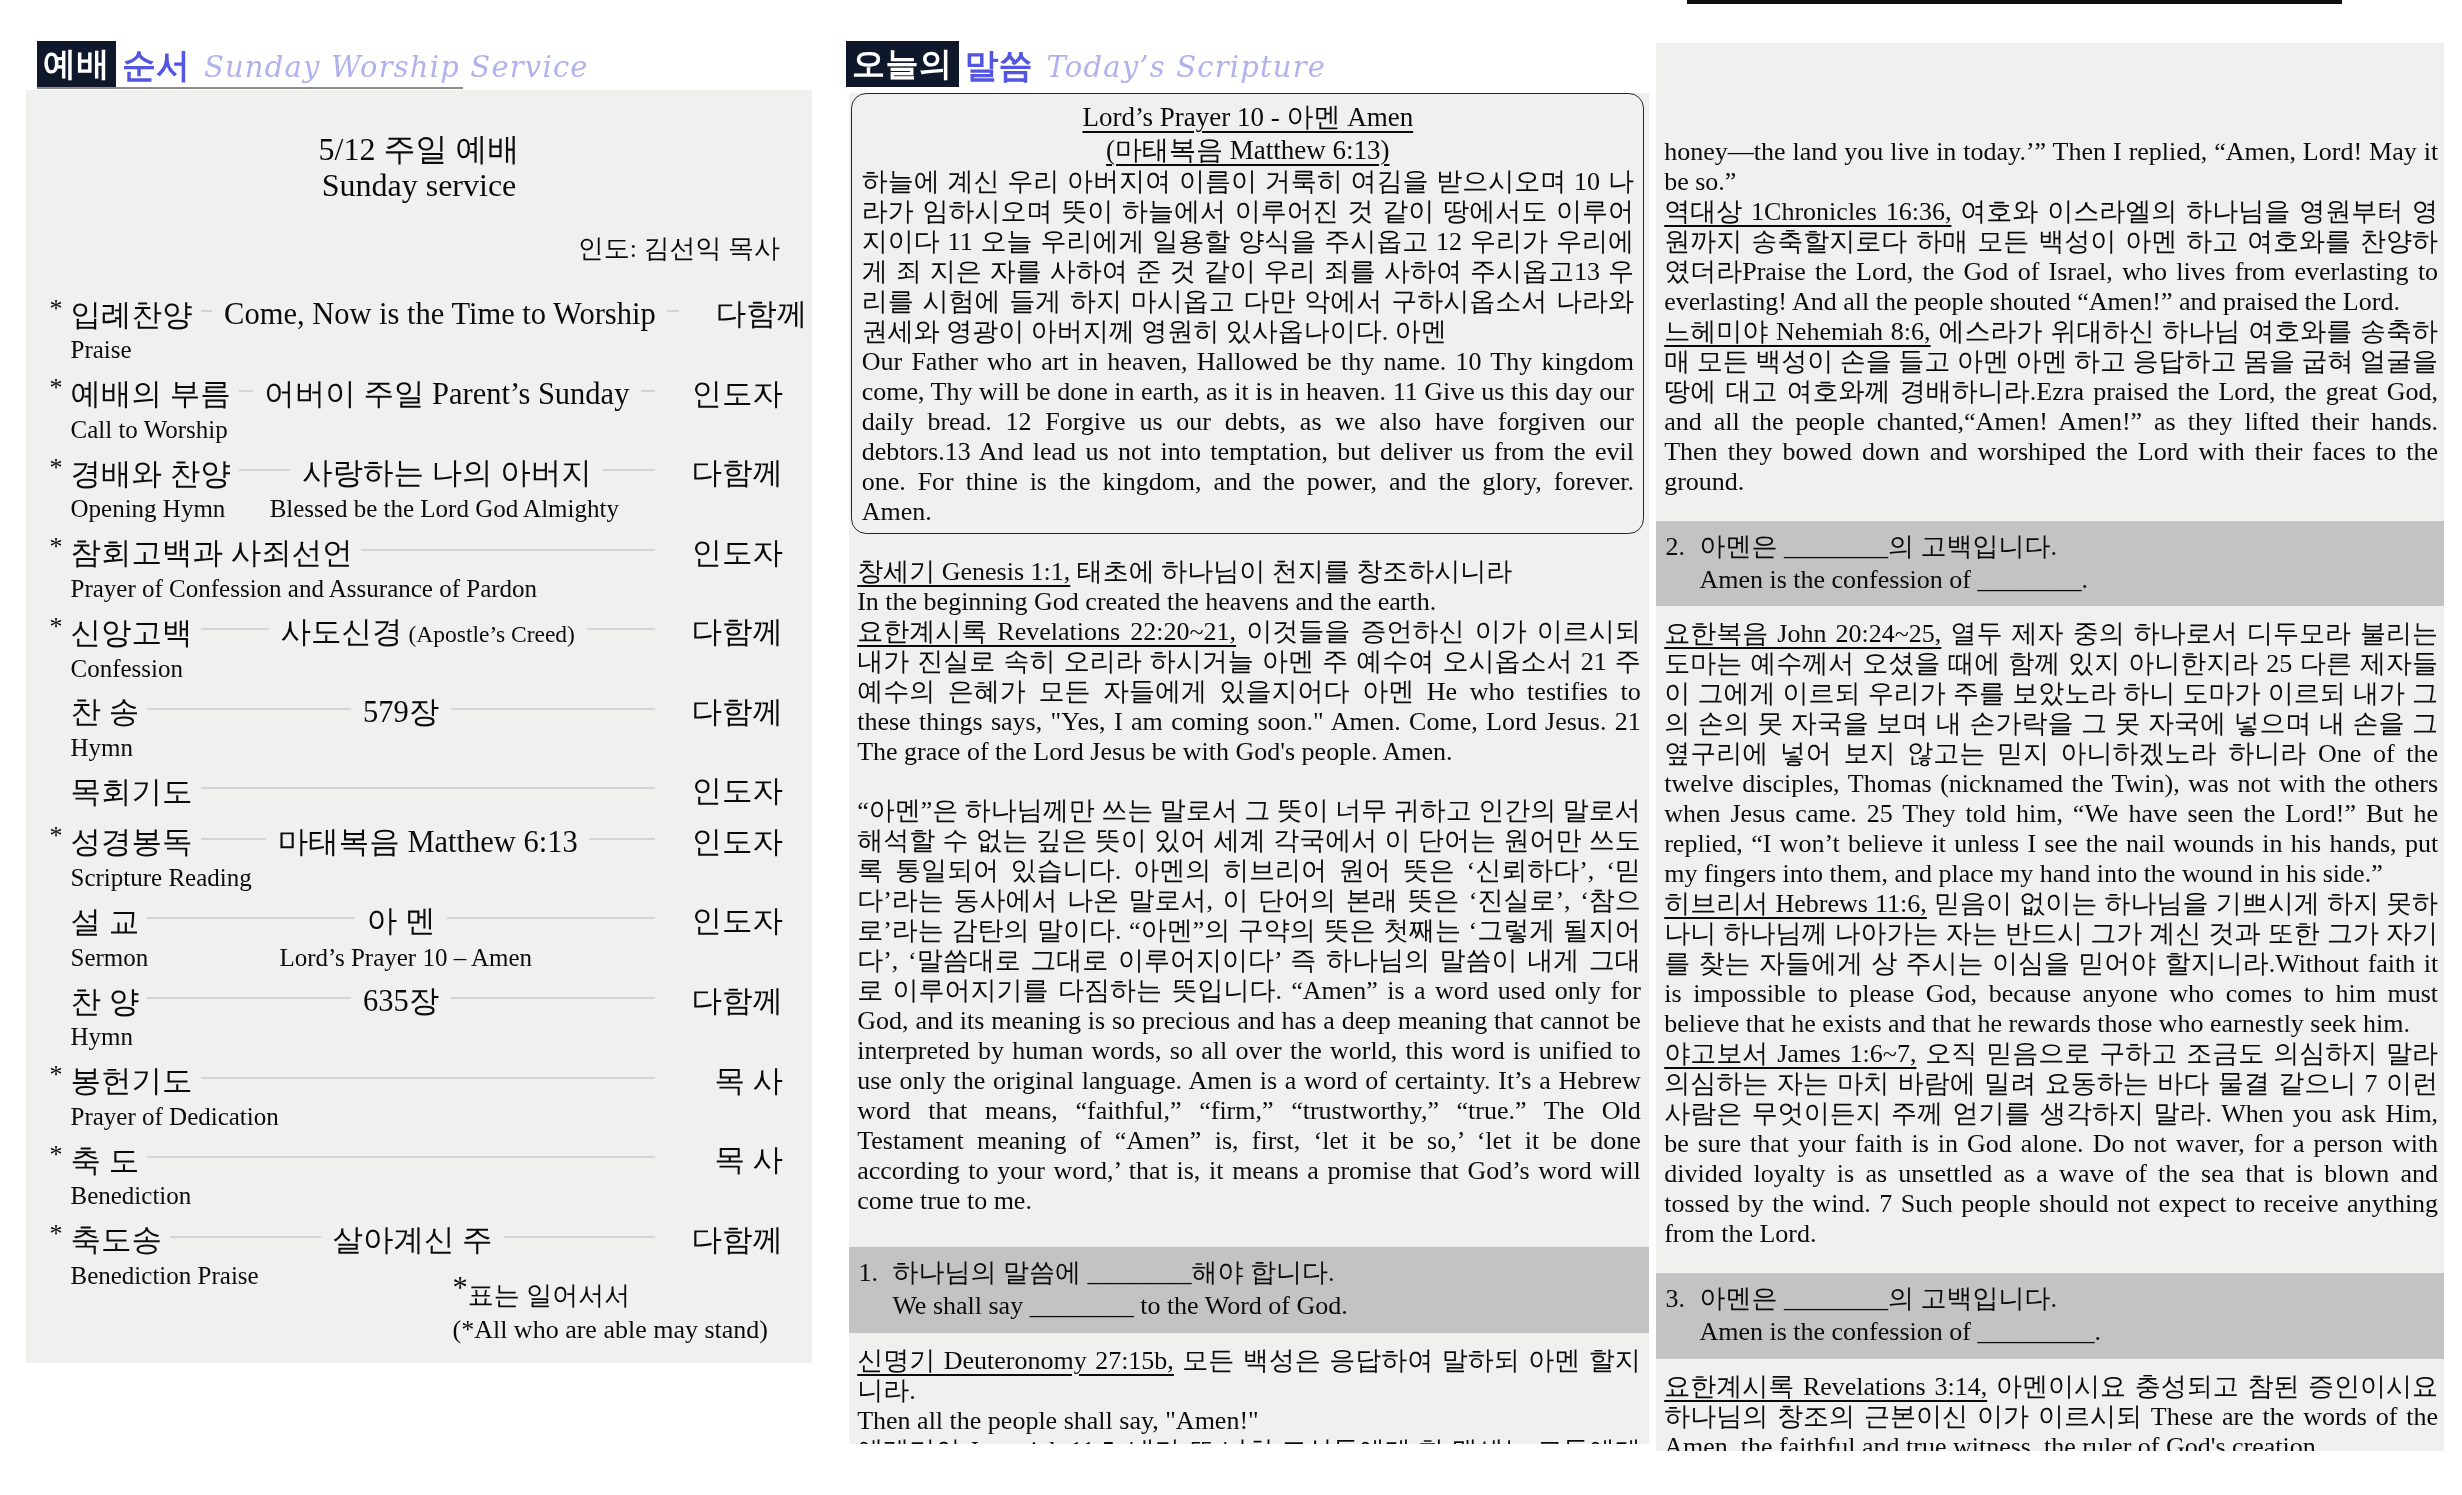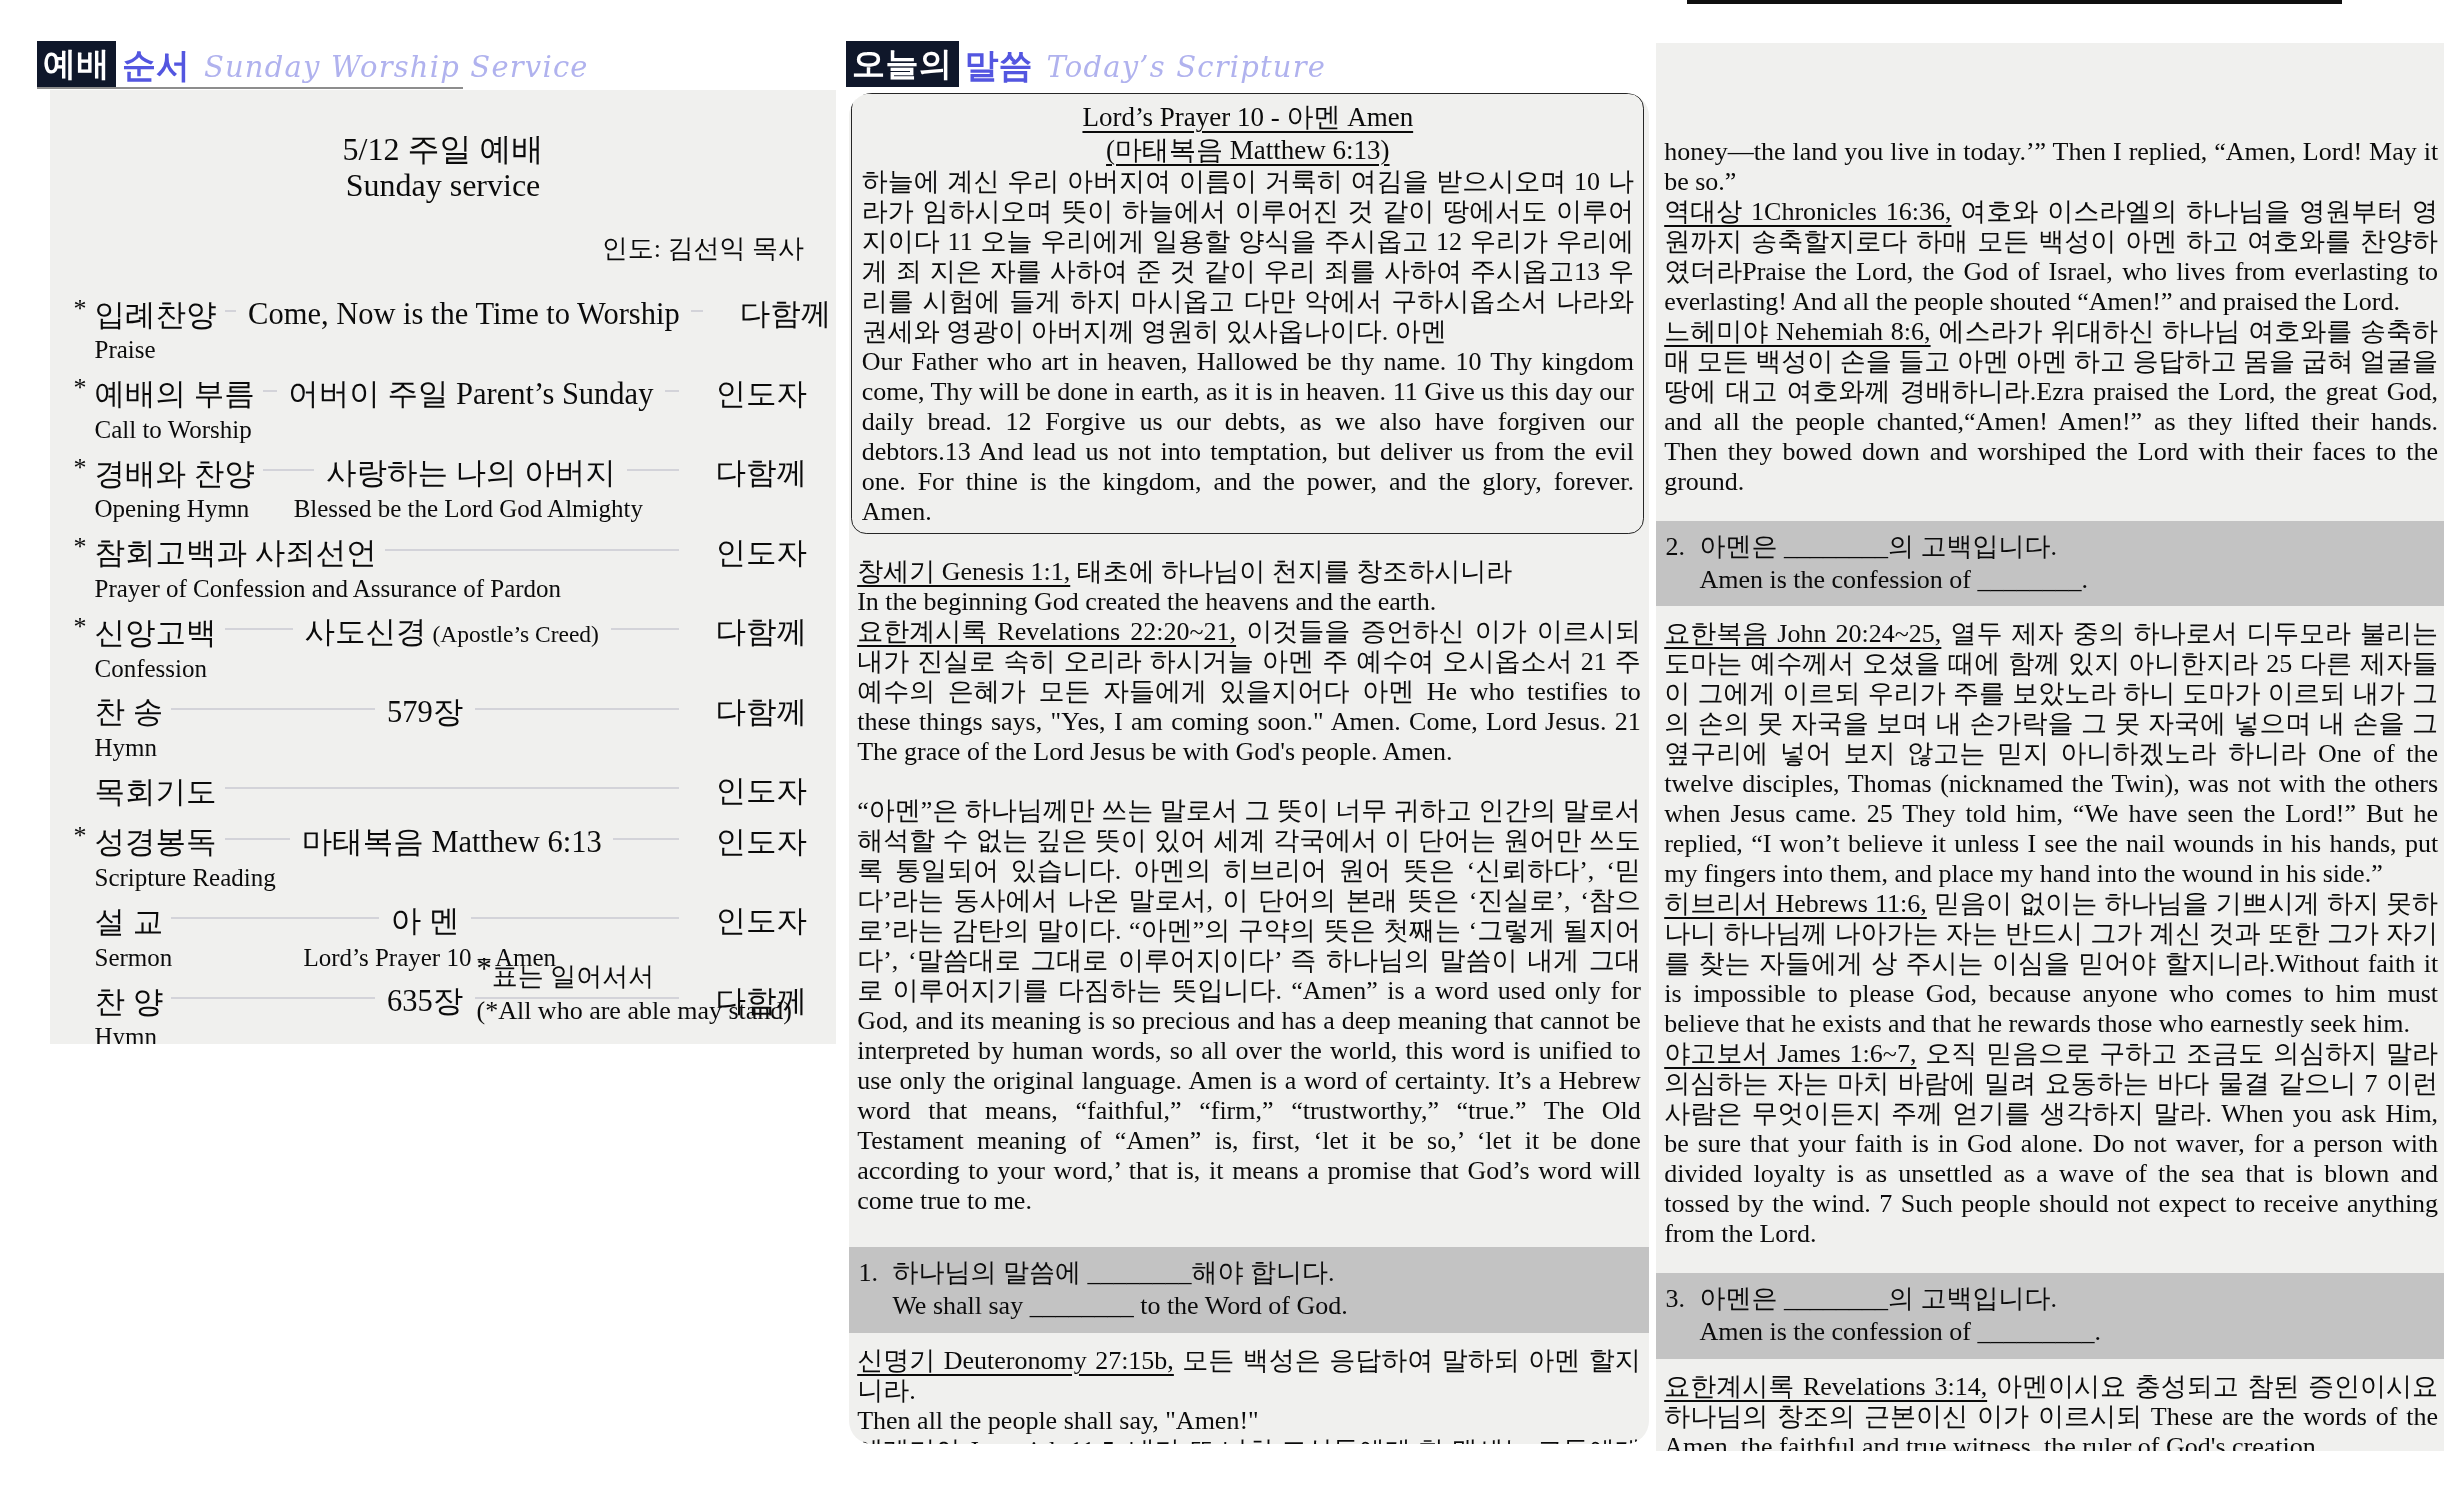--- a/index.html
+++ b/index.html
@@ -21,21 +21,21 @@
   .badge{display:inline-block;background:#0f172a;color:#ffffff;
          font-family:"Liberation Sans","DejaVu Sans",sans-serif;font-weight:800;
          font-size:33px;line-height:1;padding:6.4px 5.9px 6.4px 5.9px;letter-spacing:0.6px;vertical-align:bottom;}
   .badge-rest{color:#5356e0;font-family:"Liberation Sans","DejaVu Sans",sans-serif;
               font-weight:800;font-size:34px;margin-left:5.9px;vertical-align:bottom;line-height:1.25;}
   .script{font-family:"DejaVu Serif","Liberation Serif",serif;font-style:italic;
           font-size:29px;color:#b0b2ee;margin-left:14px;vertical-align:bottom;line-height:1.3;letter-spacing:1.2px;}
   .header-rule{position:absolute;left:37px;top:87px;width:426px;height:1.8px;background:#8d8d8d;}
 
   
-  .panel.left{left:50px;top:90px;width:786px;height:954px;}
+  .panel.left{left:26px;top:90px;width:786px;height:1273px;}
   .service-head{margin-top:41px;text-align:center;}
   .service-ko{font-size:32px;line-height:36px;}
   .service-en{font-size:32px;line-height:36px;}
   .service-leader{text-align:right;font-size:26px;padding-right:32px;margin-top:28px;margin-bottom:28px;padding-left:42px;}
 
   .order-list{padding:0 29px 0 23.5px;}
   .order-row{margin-bottom:9.4px;}
   .row-main{display:flex;align-items:center;}
   .star{flex:0 0 21px;font-size:26px;line-height:1;transform:translateY(-5.9px);}
   .row-ko{font-size:30.5px;line-height:36px;white-space:nowrap;}
@@ -46,21 +46,21 @@
   .row-sub{display:flex;margin-top:1.2px;}
   .sub-spacer{flex:0 0 21px;}
   .sub-en{font-size:25px;line-height:28px;white-space:nowrap;}
   .sub-center{flex:1;text-align:center;font-size:25px;line-height:28px;padding-right:111px;}
   .sub-right-spacer{flex:0 0 8.8px;}
 
   .footnote{position:absolute;right:44px;bottom:16.4px;font-size:26px;line-height:1.3;}
   .fn-star{font-size:30.5px;vertical-align:5.9px;}
 
   
-  .panel.mid{left:849px;top:93px;width:800px;height:1351px;border-radius:23px;}
+  .panel.mid{left:849px;top:93px;width:800px;height:1351px;}
   .scripture-box{border:1.8px solid #262626;border-radius:15.2px;margin:0 4.7px 0 2.3px;padding:7px 9.4px 5.9px 9.4px;}
   .box-title{text-align:center;font-size:27px;line-height:33px;}
   .para{padding:0 8.2px 0 8.2px;}
   .p-top{margin-top:23.5px;}
   .p-gap{margin-top:29px;}
   .band{background:#c3c3c3;margin-top:30.5px;padding:9.4px 5.9px 10.6px 9.4px;font-size:26px;line-height:33px;}
   .band + .para{margin-top:13px;}
   .band-line1{display:flex;}
   .band-num{flex:0 0 34px;}
   .band-line2{margin-left:34px;}

